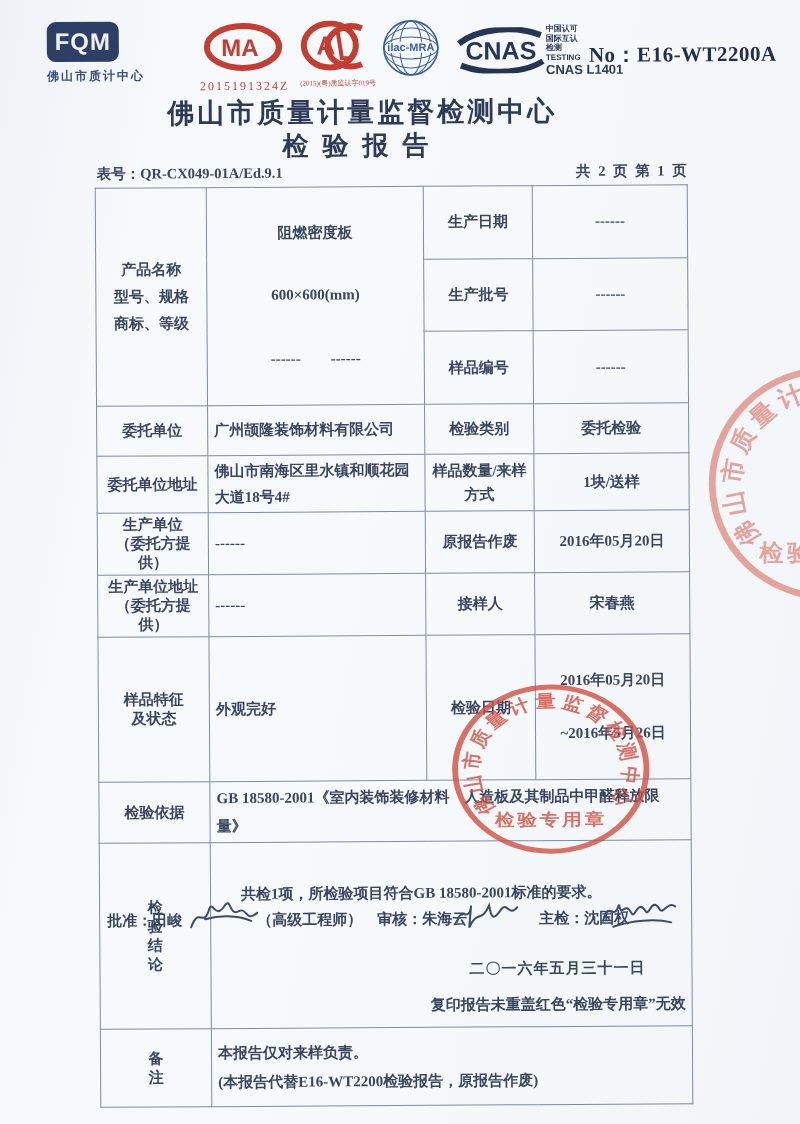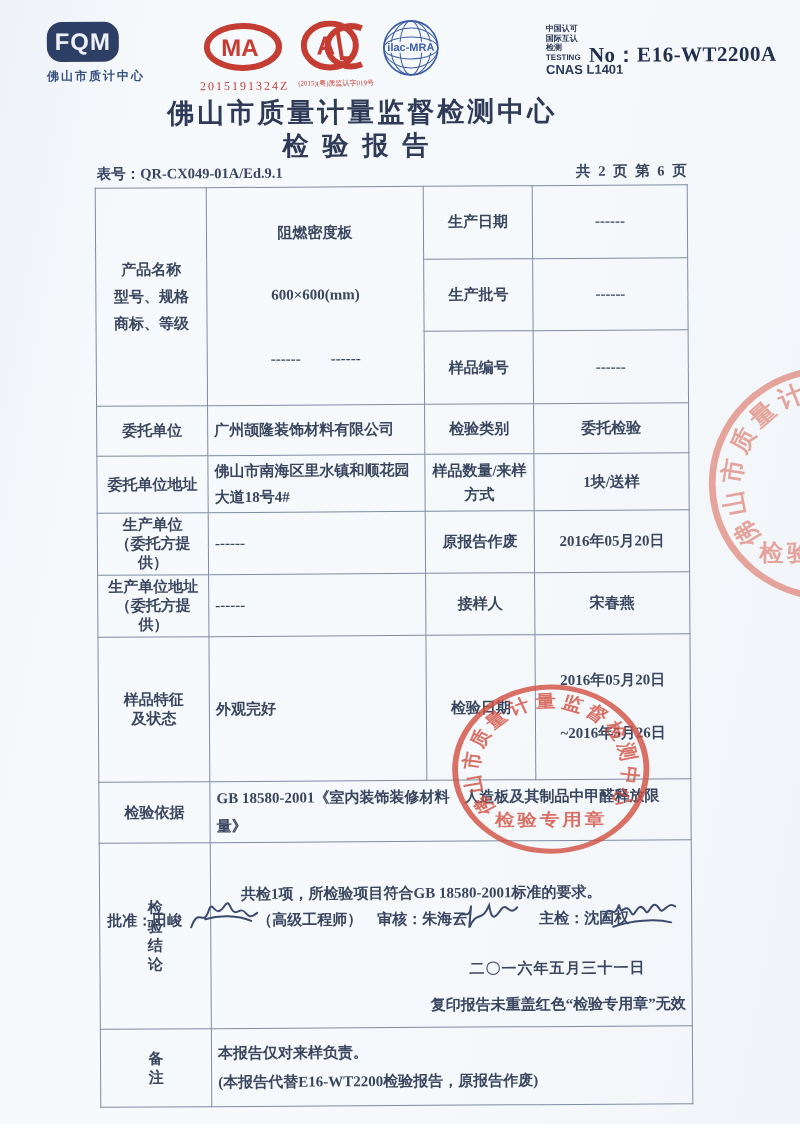--- a/index.html
+++ b/index.html
@@ -3,25 +3,25 @@
 <meta charset="utf-8">
 <style>
   html,body{margin:0;padding:0;}
   body{background:#e9edf2;font-family:"Liberation Serif","DejaVu Serif",serif;}
   .sheet{position:relative;width:800px;height:1124px;overflow:hidden;margin:0 auto;
     background:linear-gradient(100deg,#eef2f7 0%,#f7fafc 18%,#f6f9fb 60%,#f1f5f9 100%);
     color:#37425e;}
   .tilt{position:absolute;inset:0;transform:rotate(-0.35deg);}
   
   .fqm{position:absolute;left:50px;top:20px;text-align:center;}
-  .fqm-box{width:72px;height:40px;background:#2e3f66;border-radius:15px;color:#eef2f8;
+  .fqm-box{width:72px;height:40px;background:#2e3f66;border-radius:9px;color:#eef2f8;
     font-family:"Liberation Sans",sans-serif;font-weight:bold;font-size:24px;line-height:40px;letter-spacing:1px;}
   .fqm-name{margin-top:6px;font-size:12px;font-weight:bold;color:#35507e;letter-spacing:2px;}
   .logo{position:absolute;}
-  .cert-red{color:#c43c32;font-size:12px;letter-spacing:2px;text-align:center;margin-top:2px;font-family:"Liberation Serif",serif;}
+  .cert-red{color:#c43c32;font-size:12px;letter-spacing:2px;text-align:right;margin-top:2px;font-family:"Liberation Serif",serif;}
   .cert-red.tiny{font-size:7px;letter-spacing:0;}
   .cnas-meta{position:absolute;left:549px;top:25px;font-family:"Liberation Sans",sans-serif;
     color:#2c3a58;font-size:8px;line-height:9.5px;font-weight:bold;}
   .report-no{position:absolute;left:592px;top:42px;font-size:21px;font-weight:bold;color:#222f4e;letter-spacing:0.5px;}
   
   .t-org{position:absolute;left:0;right:70px;top:94px;text-align:center;font-size:27px;font-weight:bold;
     color:#2e3a58;letter-spacing:3px;}
   .t-doc{position:absolute;left:0;right:70px;top:128px;text-align:center;font-size:26px;font-weight:bold;
     color:#2e3a58;letter-spacing:14px;}
   .meta-row{position:absolute;left:99px;top:163px;width:592px;font-size:14.5px;font-weight:bold;color:#394562;}
@@ -82,33 +82,40 @@
       <circle cx="30" cy="30" r="27" fill="none" stroke="#3b5ca8" stroke-width="1.6"></circle>
       <ellipse cx="30" cy="30" rx="11" ry="27" fill="none" stroke="#3b5ca8" stroke-width="1"></ellipse>
       <ellipse cx="30" cy="30" rx="20" ry="27" fill="none" stroke="#3b5ca8" stroke-width="1"></ellipse>
       <ellipse cx="30" cy="30" rx="27" ry="11" fill="none" stroke="#3b5ca8" stroke-width="1"></ellipse>
       <ellipse cx="30" cy="30" rx="27" ry="20" fill="none" stroke="#3b5ca8" stroke-width="1"></ellipse>
       <rect x="7" y="24" width="46" height="11" fill="#f6f9fb" opacity="0.85"></rect>
       <text x="30" y="33" text-anchor="middle" font-family="Liberation Sans, sans-serif" font-size="11" font-weight="bold" fill="#3b5ca8">ilac-MRA</text>
     </svg>
   </div>
 
+  <div class="logo" style="left:460px;top:28px;">
+    <svg width="88" height="46" viewBox="0 0 88 46">
+      <path d="M2 16 C 22 0, 60 -2, 84 8" fill="none" stroke="#253654" stroke-width="6"></path>
+      <path d="M4 38 C 30 48, 68 46, 86 34" fill="none" stroke="#253654" stroke-width="6"></path>
+      <text x="44" y="32" text-anchor="middle" font-family="Liberation Sans, sans-serif" font-size="25" font-weight="bold" letter-spacing="0" fill="#253654">CNAS</text>
+    </svg>
+  </div>
   <div class="cnas-meta">
     <div>中国认可</div>
     <div>国际互认</div>
     <div>检测</div>
     <div>TESTING</div>
     <div style="margin-top:3px;font-size:13px;">CNAS L1401</div>
   </div>
   <div class="report-no"><span>No：</span><span>E16-WT2200A</span></div>
 
   <div class="t-org">佛山市质量计量监督检测中心</div>
   <div class="t-doc">检验报告</div>
   <div class="meta-row">
-    <span class="pg">共 2 页  第 6 页</span>
+    <span class="pg">共 2 页  第 1 页</span>
     <span>表号：QR-CX049-01A/Ed.9.1</span>
   </div>
 
   <table class="rep">
     <colgroup>
           <col style="width:111px">
           <col style="width:217px">
           <col style="width:109px">
           <col style="width:155px">
         </colgroup>

